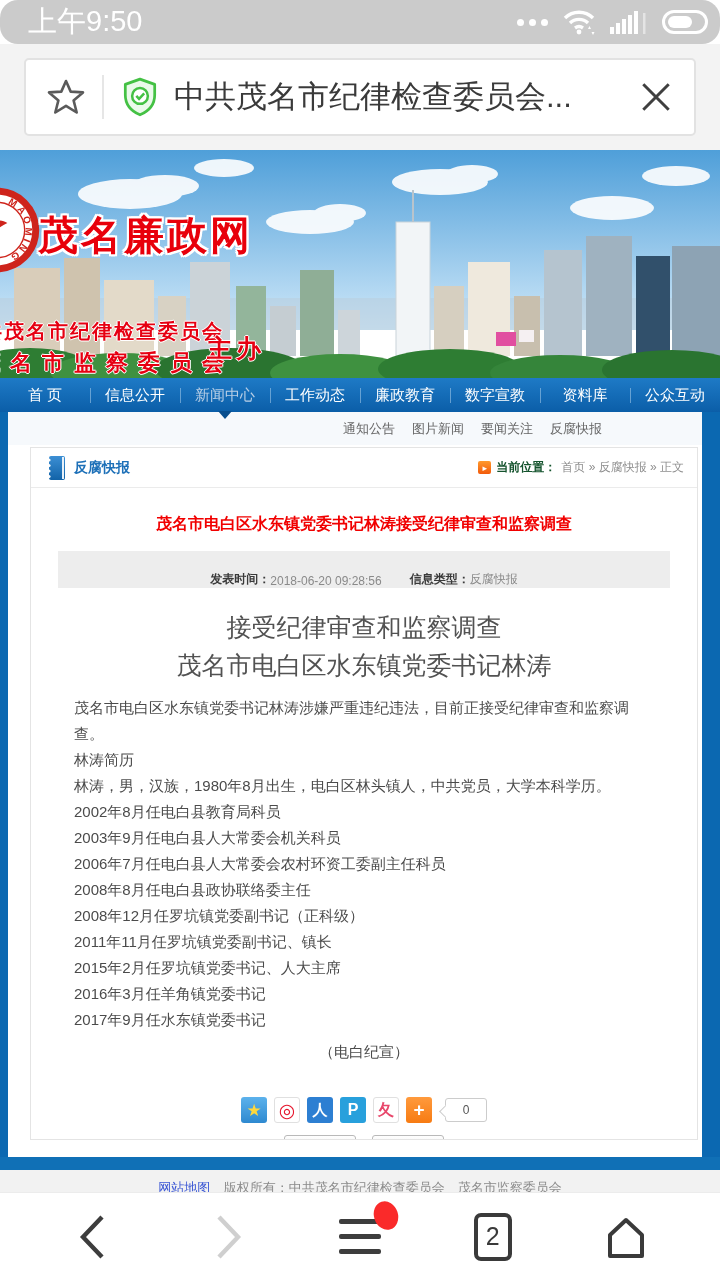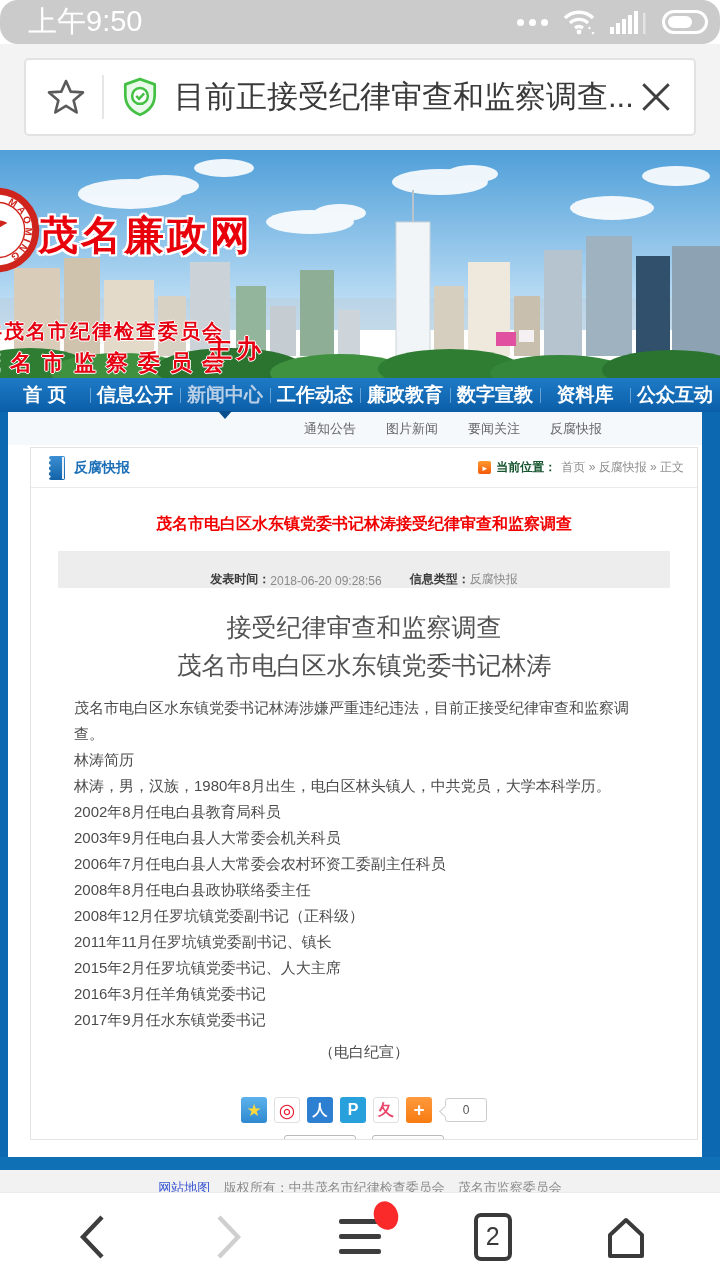--- a/index.html
+++ b/index.html
@@ -38,32 +38,32 @@
   .org2 { position:absolute; left:-22px; top:198px; font-size:22px; font-weight:bold; color:#e60012;
     letter-spacing:10px; white-space:nowrap;
     text-shadow:-1px 0 #fff,1px 0 #fff,0 -1px #fff,0 1px #fff; }
   .org-host { position:absolute; left:207px; top:182px; font-size:25px; font-weight:bold; color:#e60012;
     letter-spacing:4px; text-shadow:-1px 0 #fff,1px 0 #fff,0 -1px #fff,0 1px #fff; }
 
   
   .main-nav { position:absolute; left:0; top:378px; width:720px; height:34px;
     background:linear-gradient(#1e7ac6,#0b5ea8); display:flex; list-style:none; z-index:5; }
   .main-nav li { flex:1; display:flex; align-items:center; justify-content:center;
-    color:#fff; font-size:19px; font-weight:bold; position:relative; cursor:pointer; }
+    color:#fff; font-size:15px; font-weight:normal; position:relative; cursor:pointer; }
   .main-nav li + li::before { content:''; position:absolute; left:0; top:10px; width:1px; height:15px;
     background:rgba(170,205,235,.55); }
   .main-nav li.active { color:#b9cfe6; }
   .main-nav li.active::after { content:''; position:absolute; left:50%; bottom:-7px; margin-left:-7px;
     border-left:7px solid transparent; border-right:7px solid transparent; border-top:8px solid #084e8e; }
 
   
   .page-blue { position:absolute; left:0; top:412px; width:720px; height:745px; background:#0b68b1; }
   .white-wrap { position:absolute; left:8px; right:18px; top:0; bottom:0; background:#fff; }
   .subnav { height:33px; background:#f6f9fc; display:flex; align-items:center; justify-content:flex-end;
-    gap:30px; padding-right:100px; }
+    gap:17px; padding-right:100px; }
   .subnav a { font-size:13px; color:#666; text-decoration:none; }
 
   
   .card { margin:2px 4px 0 22px; height:693px; border:1px solid #e4e4e4; background:#fff; overflow:hidden; }
   .card-head { height:40px; border-bottom:1px solid #ebebeb; display:flex; align-items:center; padding:0 13px; }
   .card-head-title { margin-left:8px; font-size:14px; font-weight:bold; color:#1d70b8; }
   .crumb { margin-left:auto; display:flex; align-items:center; gap:5px; font-size:12px; }
   .crumb-ic { width:13px; height:13px; border-radius:2px; background:linear-gradient(#ff9a2e,#f25a0a);
     color:#fff; font-size:9px; display:flex; align-items:center; justify-content:center; }
   .crumb-label { color:#14532d; font-weight:bold;font-family:Liberation Serif, serif; }
@@ -162,21 +162,21 @@
   <div class="addr-box">
     <svg width="40" height="40" viewBox="0 0 40 40">
       <path d="M20 4 L24.7 14.6 L37 15.4 L27.6 23.4 L30.7 35.5 L20 28.8 L9.3 35.5 L12.4 23.4 L3 15.4 L15.3 14.6 Z" fill="none" stroke="#5a5a5a" stroke-width="2.6" stroke-linejoin="round"></path>
     </svg>
     <div class="addr-divider"></div>
     <svg width="40" height="42" viewBox="0 0 38 40">
       <path d="M19 3 L33 8 V18 C33 27.5 27 33.5 19 37 C11 33.5 5 27.5 5 18 V8 Z" fill="#eafaea" stroke="#44c144" stroke-width="2.6" stroke-linejoin="round"></path>
       <circle cx="19" cy="19" r="7.5" fill="#fff" stroke="#44c144" stroke-width="2.4"></circle>
       <path d="M15.5 19 l2.6 2.8 L23 16.6" fill="none" stroke="#44c144" stroke-width="2.4"></path>
     </svg>
-    <span class="addr-title">目前正接受纪律审查和监察调查...</span>
+    <span class="addr-title">中共茂名市纪律检查委员会...</span>
     <svg width="36" height="36" viewBox="0 0 34 34">
       <path d="M5 5 L29 29 M29 5 L5 29" stroke="#3f3f3f" stroke-width="2.8"></path>
     </svg>
   </div>
 </div>
 
 <div class="banner">
   <svg class="sky" width="720" height="228" viewBox="0 0 720 228">
     <defs>
       <linearGradient id="skyg" x1="0" y1="0" x2="0" y2="1">

